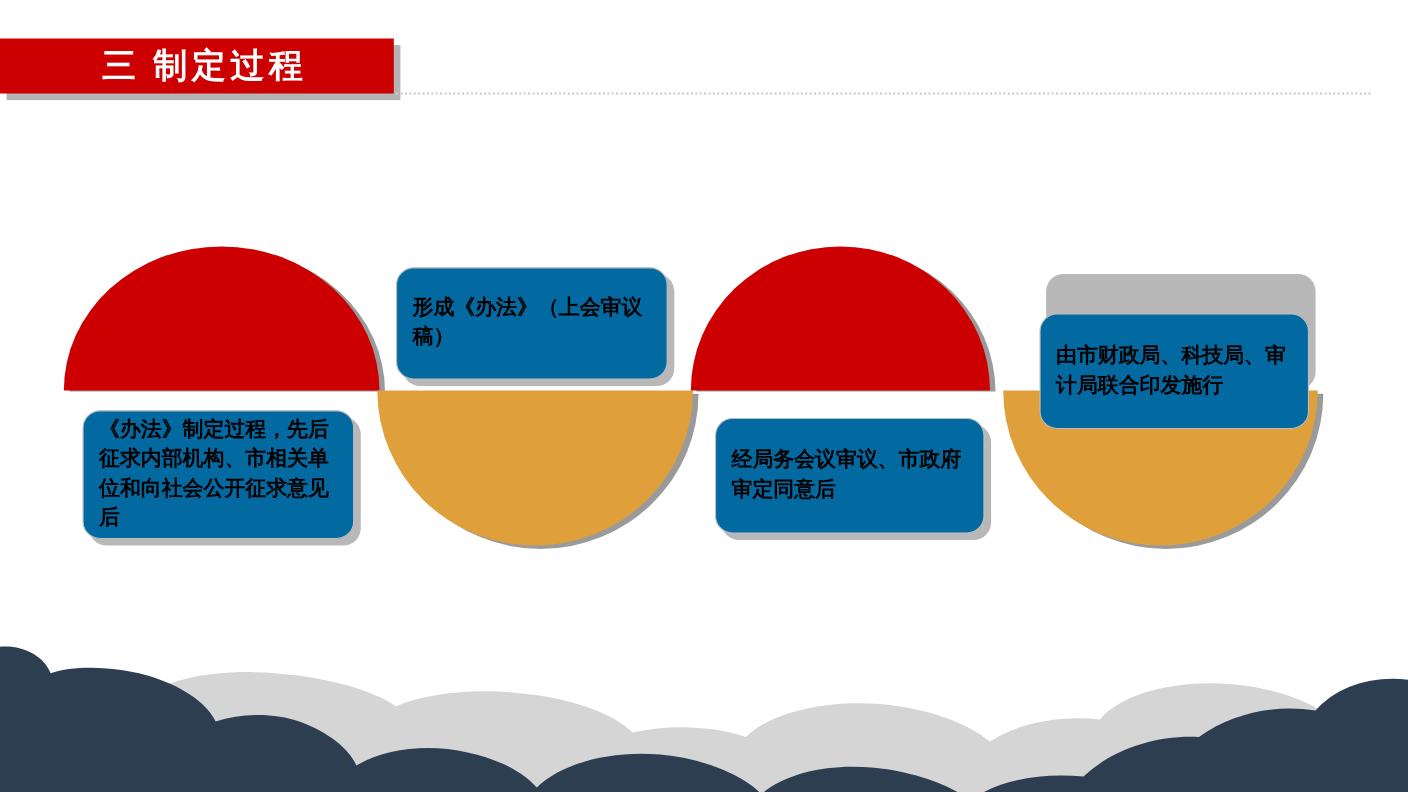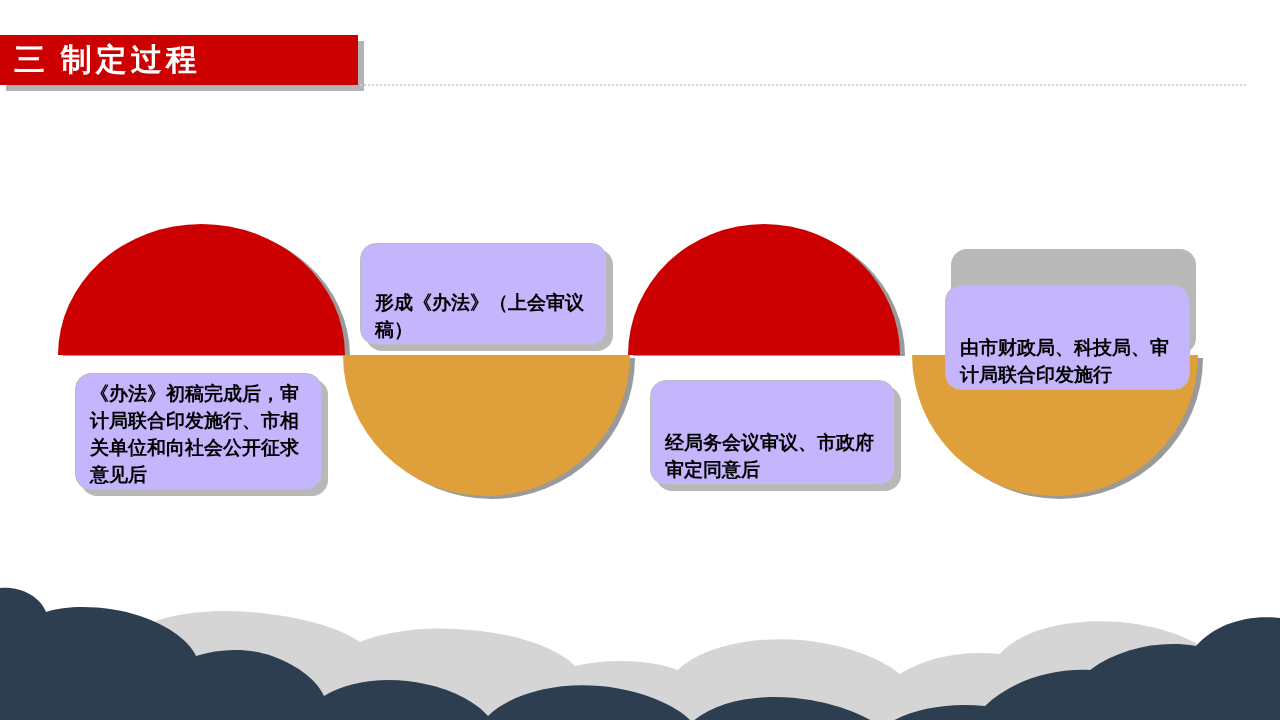--- a/index.html
+++ b/index.html
@@ -41,20 +41,21 @@
     top: 34px;
     width: 344px;
     height: 52px;
     line-height: 52px;
     color: #ffffff;
     font-size: 31px;
     font-weight: bold;
     letter-spacing: 4px;
     white-space: nowrap;
     font-family: "Liberation Serif", "DejaVu Serif", serif;
+    text-align: center;
   }
   #title-divider {
     position: absolute;
     left: 360px;
     top: 84px;
     width: 886px;
     height: 0px;
     border-top: 2px dotted #cfcfcf;
   }
 
@@ -84,26 +85,26 @@
   }
 
   
   .tbox-shadow {
     position: absolute;
     background: #b8b8b8;
     border-radius: 16px;
   }
   .tbox {
     position: absolute;
-    background: #c4b5fd;
+    background: #0369a1;
     border: 1px solid #bdbdbd;
     border-radius: 16px;
     box-sizing: border-box;
     display: flex;
-    align-items: flex-end;
+    align-items: center;
   }
   .tbox-text {
     display: block;
     width: 100%;
     padding: 0 14px;
     box-sizing: border-box;
     color: #000000;
     font-size: 19px;
     font-weight: bold;
     line-height: 1.42;
@@ -137,21 +138,21 @@
   <div class="semi semi-bottom semi-orange" style="left:343px; top:355px; width:287px; height:141px;"></div>
 
   <div class="semi semi-shadow-top" style="left:633px; top:227px; width:272px; height:129px;"></div>
   <div class="semi semi-top semi-red" style="left:628px; top:224px; width:272px; height:131px;"></div>
 
   <div class="semi semi-shadow-bottom" style="left:917px; top:358px; width:286px; height:141px;"></div>
   <div class="semi semi-bottom semi-orange" style="left:912px; top:355px; width:286px; height:141px;"></div>
 
   <div class="tbox-shadow" style="left:81px; top:379px; width:247px; height:117px;"></div>
   <div class="tbox" style="left:75px; top:373px; width:247px; height:117px;">
-    <span class="tbox-text">《办法》初稿完成后，审计局联合印发施行、市相关单位和向社会公开征求意见后</span>
+    <span class="tbox-text">《办法》制定过程，先后征求内部机构、市相关单位和向社会公开征求意见后</span>
   </div>
 
   <div class="tbox-shadow" style="left:366px; top:249px; width:247px; height:102px;"></div>
   <div class="tbox" style="left:360px; top:243px; width:247px; height:102px;">
     <span class="tbox-text">形成《办法》（上会审议稿）</span>
   </div>
 
   <div class="tbox-shadow" style="left:656px; top:386px; width:245px; height:105px;"></div>
   <div class="tbox" style="left:650px; top:380px; width:245px; height:105px;">
     <span class="tbox-text">经局务会议审议、市政府审定同意后</span>

